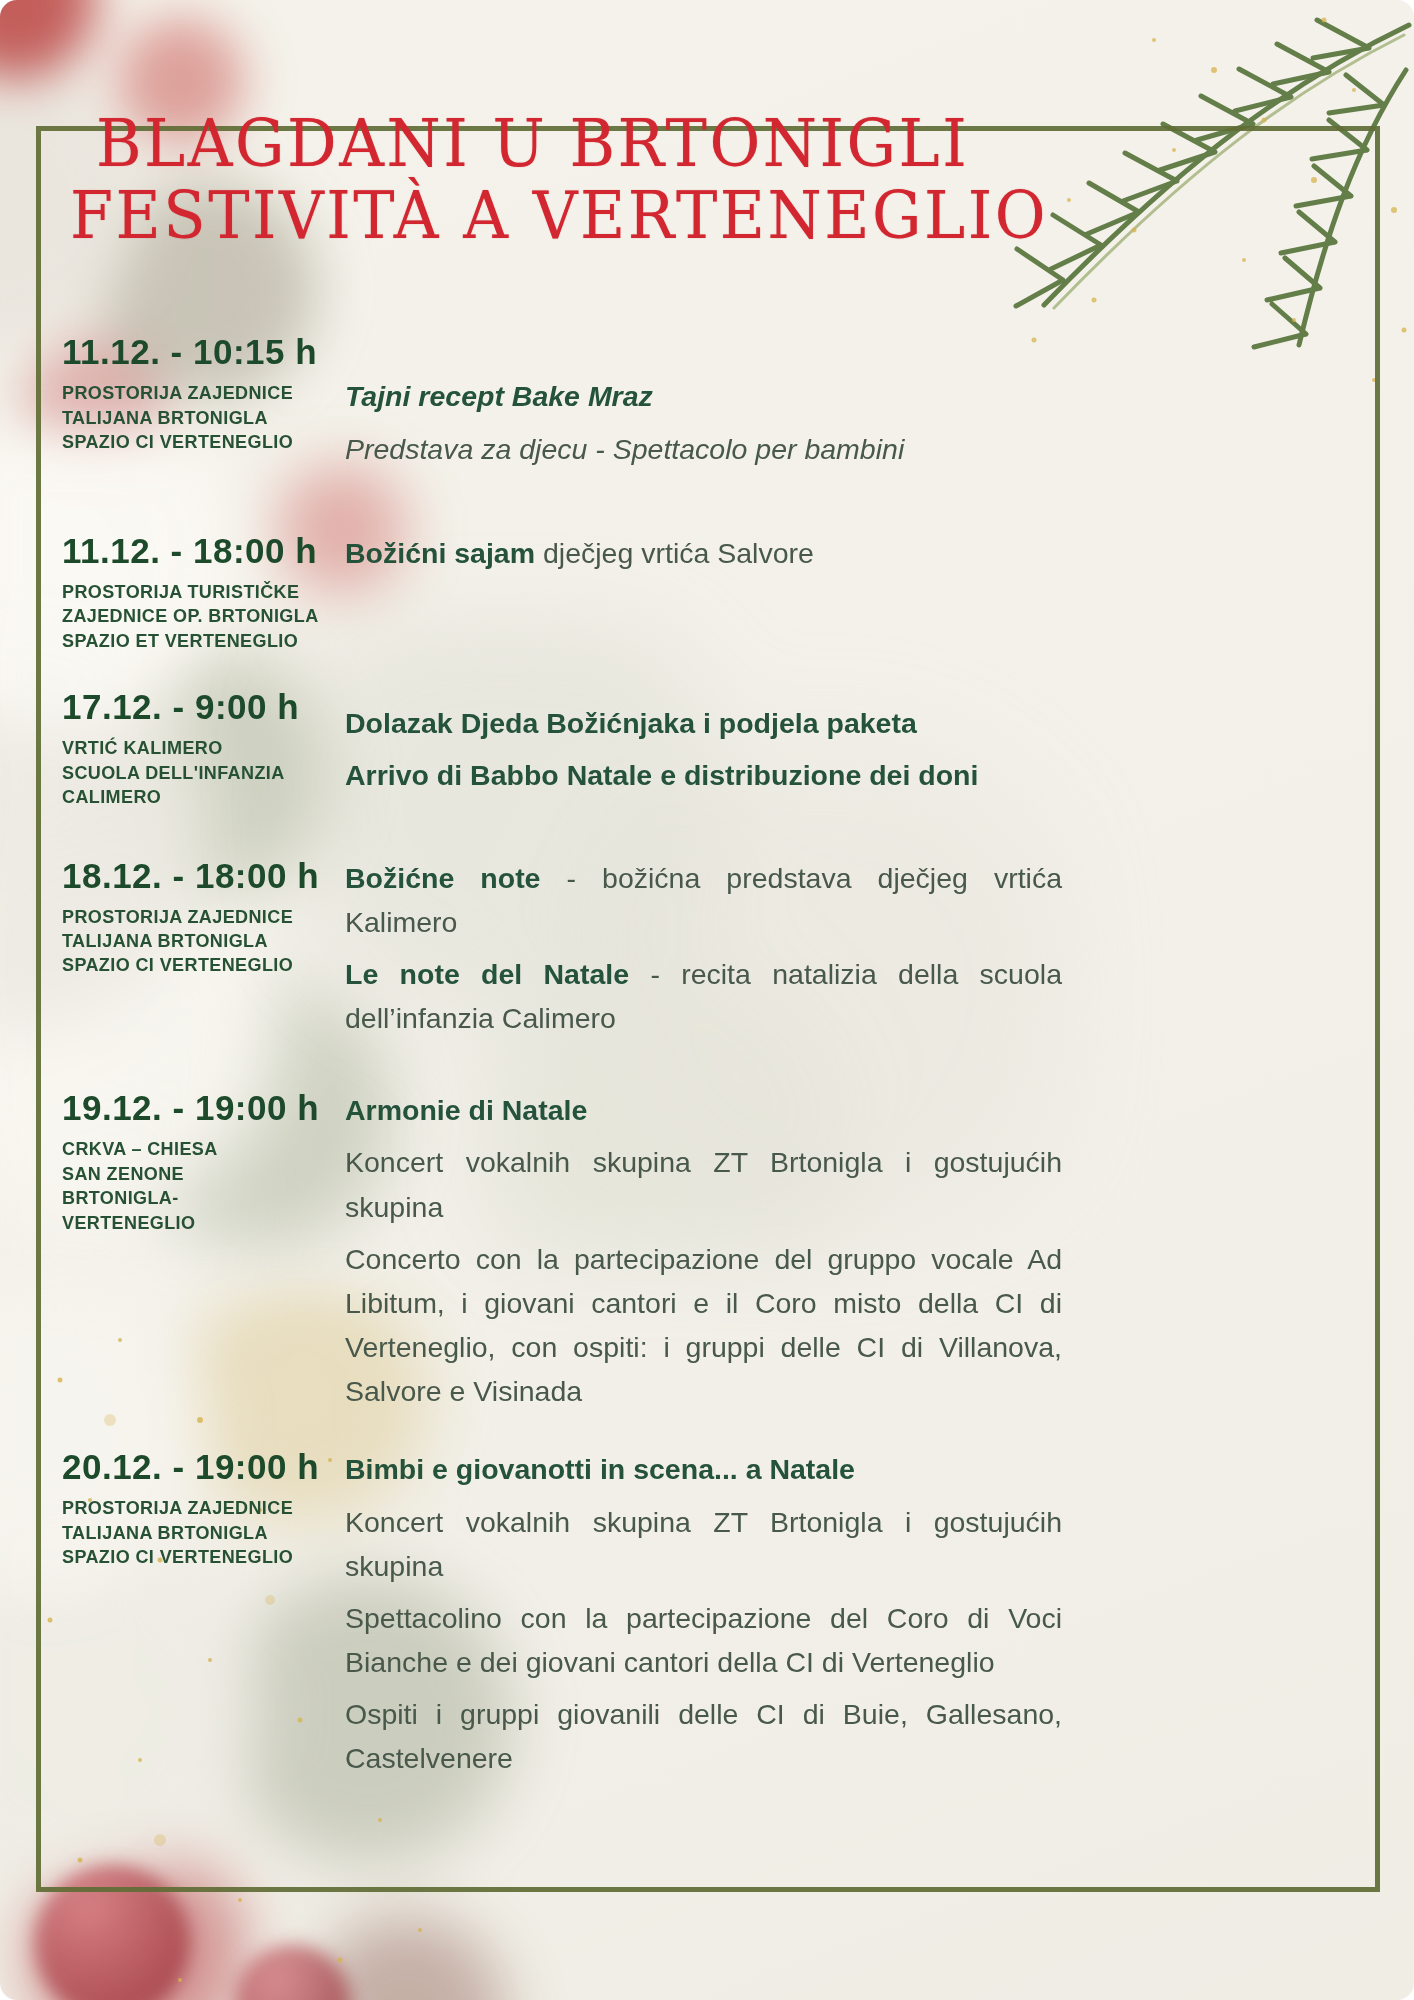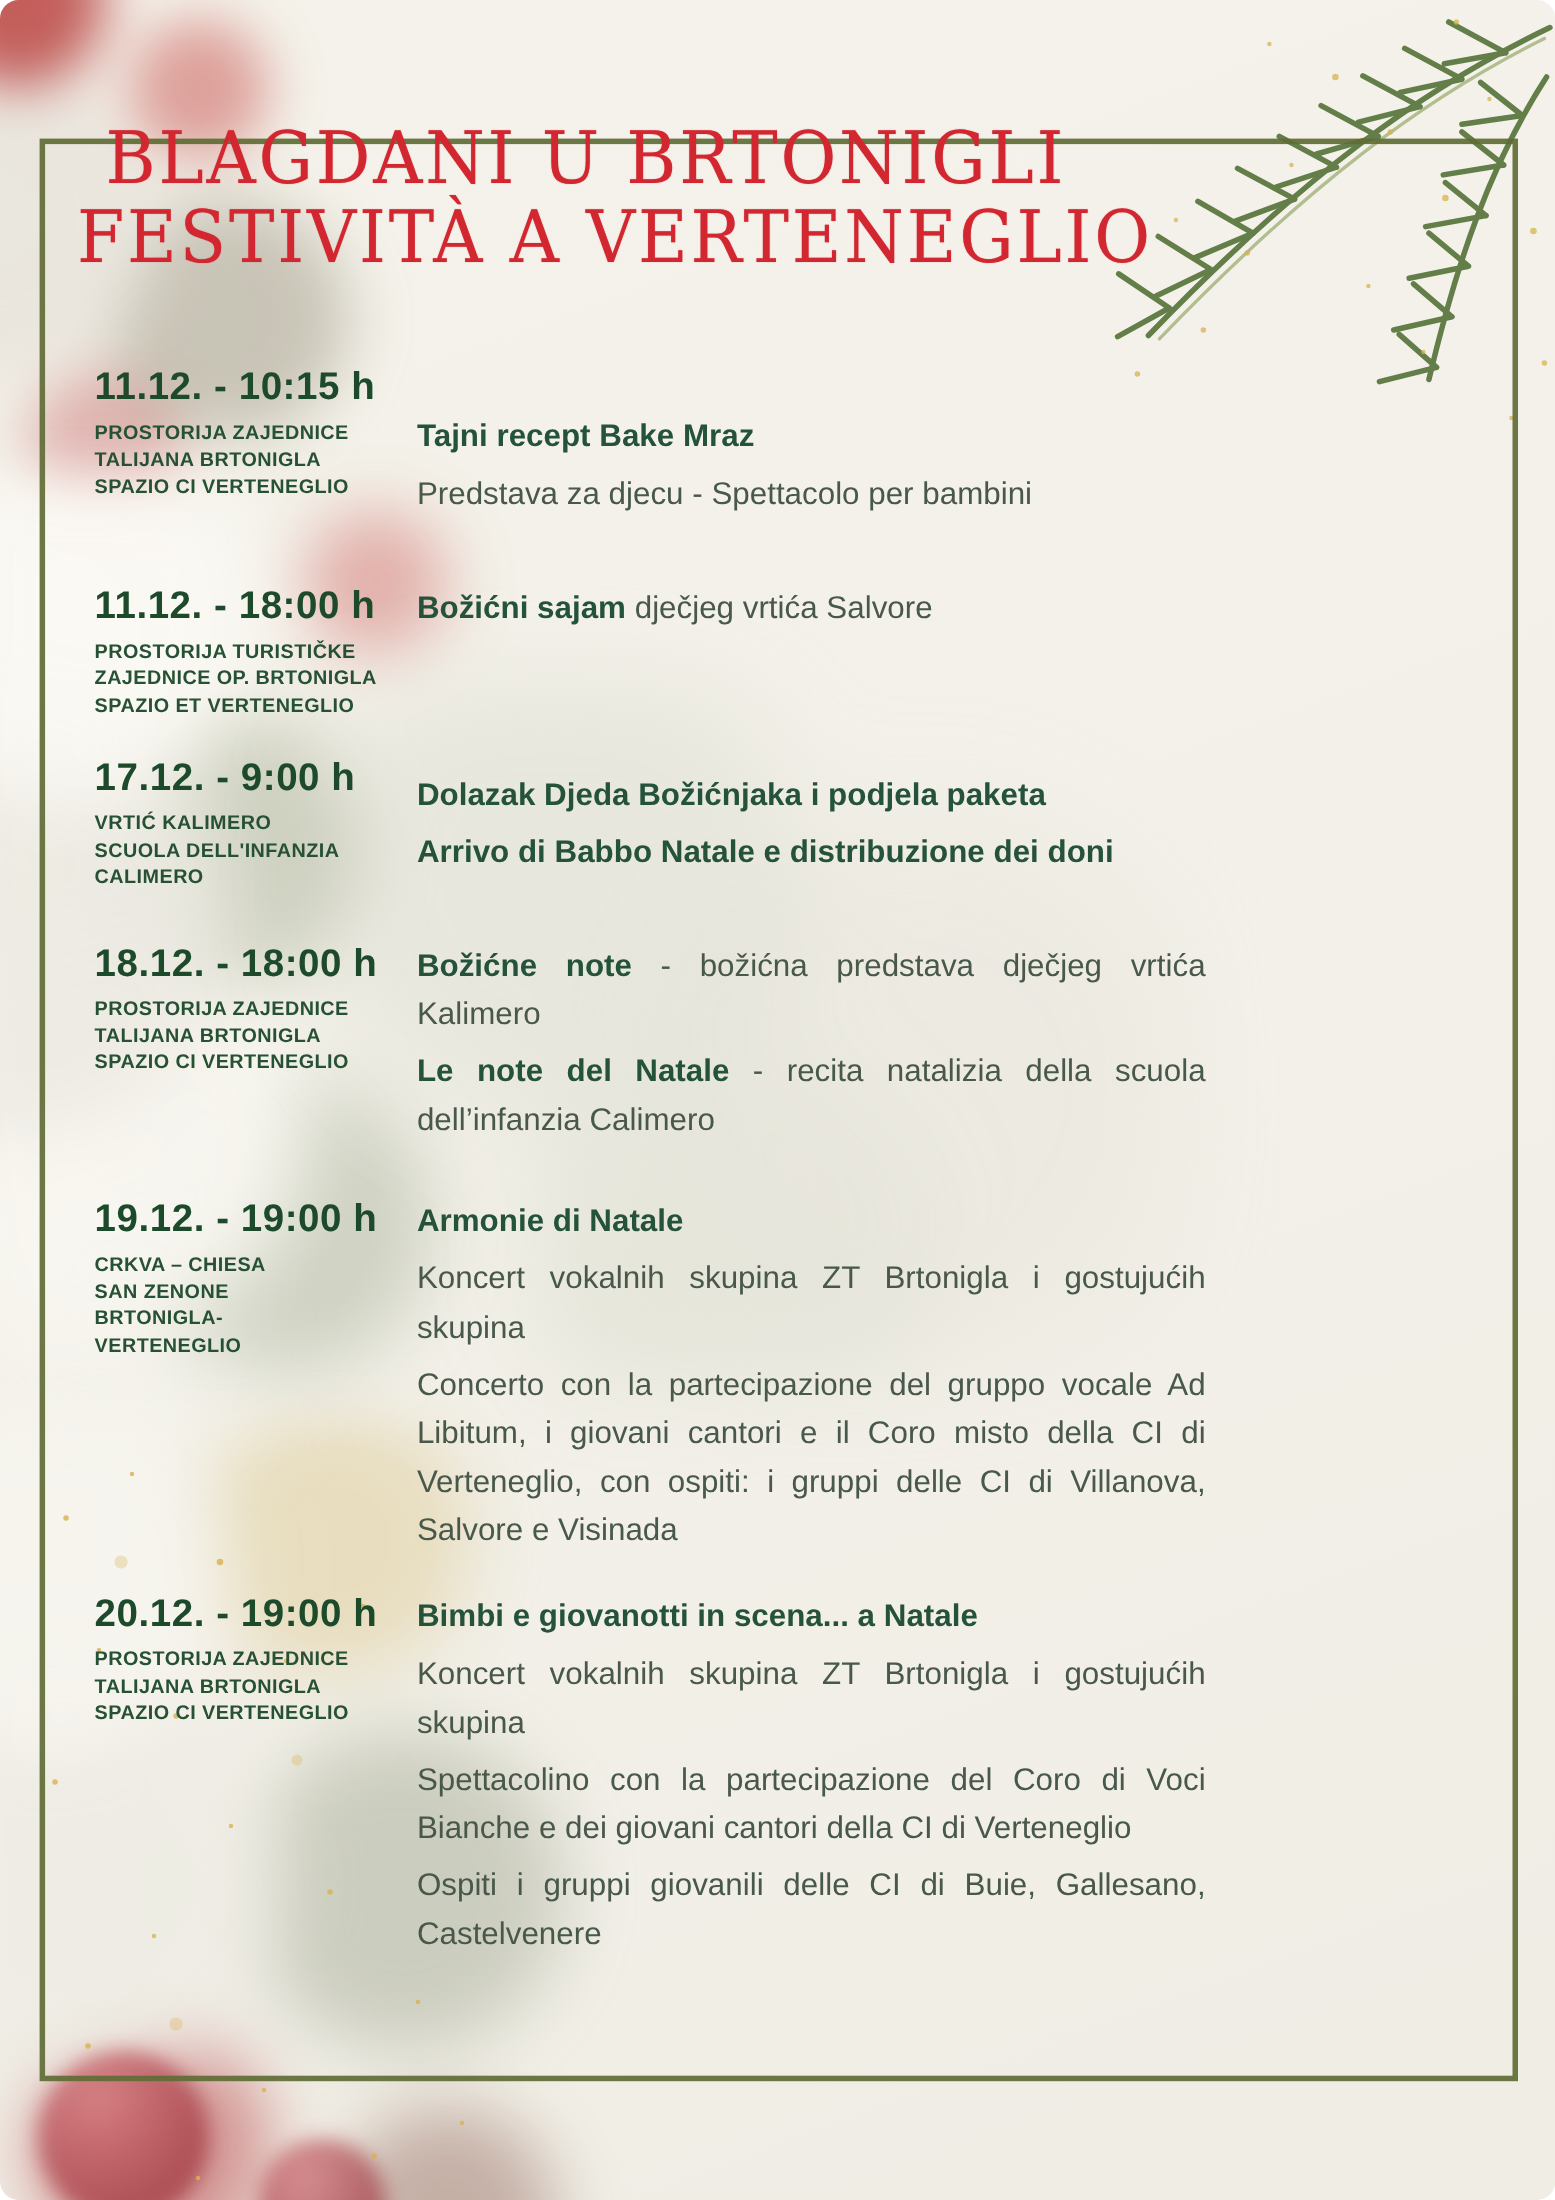--- a/index.html
+++ b/index.html
@@ -59,27 +59,27 @@
   }
   .content{position:absolute;left:62px;top:108px;width:1010px;z-index:4;}
   .title{
     font-family:"DejaVu Serif","Liberation Serif",serif;font-weight:400;
     color:#d22730;font-size:62px;line-height:1.1;letter-spacing:2.5px;
     margin:0 0 88px 8px;transform:scaleY(1.06);transform-origin:top left;
     text-shadow:0 0 1px rgba(210,39,48,.55);
   }
   .title .tl1{display:block;padding-left:26px;}
   .title .tl2{display:block;}
-  .event{display:grid;grid-template-columns:283px 717px;column-gap:10px;margin-left:24px;}
+  .event{display:grid;grid-template-columns:283px 717px;}
   .event:nth-of-type(2){margin-top:52px;}
   .event:nth-of-type(3){margin-top:34px;}
   .event:nth-of-type(4){margin-top:46px;}
   .event:nth-of-type(5){margin-top:40px;}
   .event:nth-of-type(6){margin-top:26px;}
-  .event:nth-of-type(1) .desc{padding-top:42px;}
+  .event:nth-of-type(1) .desc{padding-top:42px;font-style:italic;}
   .event:nth-of-type(3) .desc{padding-top:14px;}
   .date{font-size:35px;font-weight:bold;color:#1d4a2b;letter-spacing:.5px;}
   .location{margin-top:9px;font-size:18px;font-weight:bold;color:#275134;
     line-height:1.36;letter-spacing:.4px;}
   .desc{font-size:28.5px;color:#48584b;line-height:1.55;}
   .desc p{margin:0 0 8px 0;}
   .desc .b{font-weight:bold;color:#24523a;}
   .desc p.justify{text-align:justify;}
 </style>
 </head>

